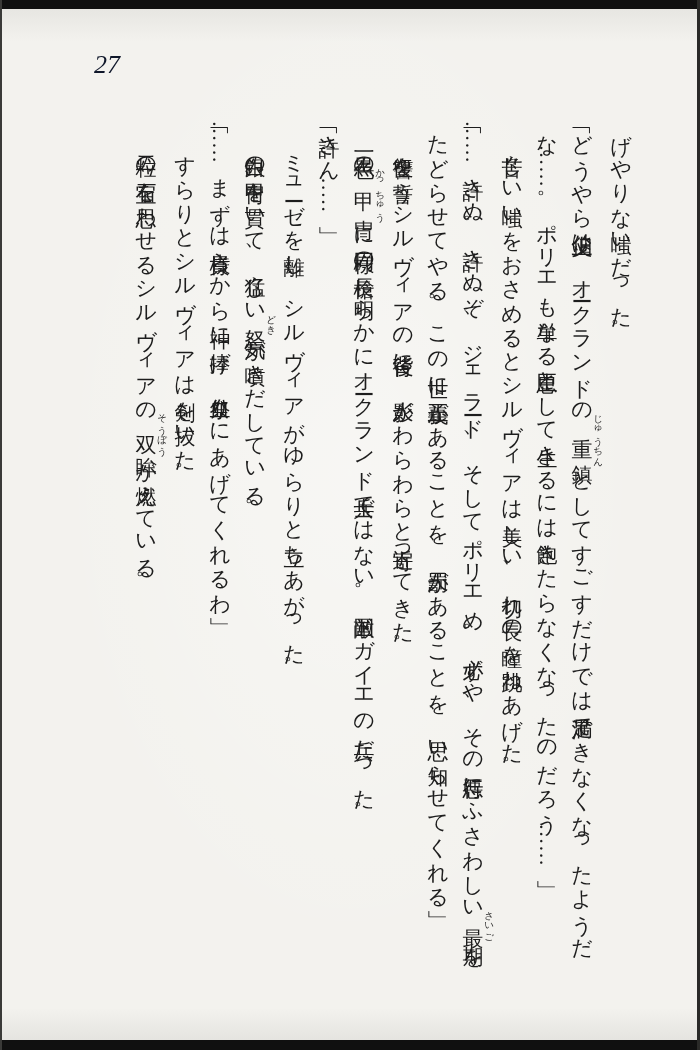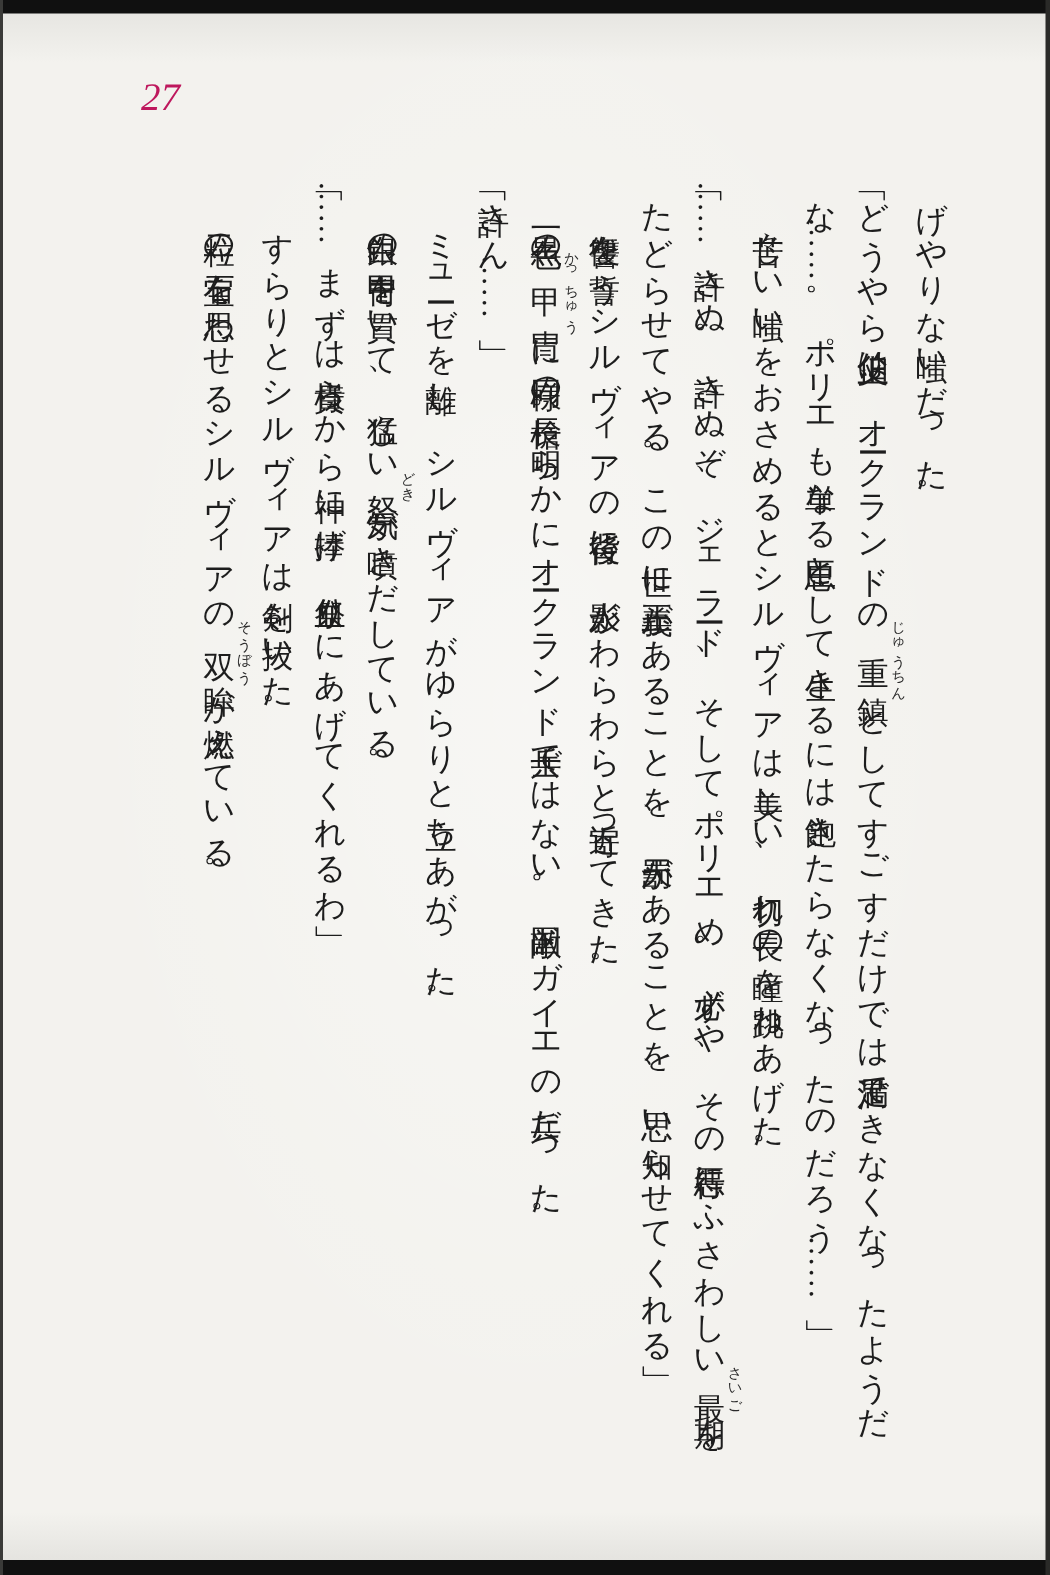--- a/index.html
+++ b/index.html
@@ -36,21 +36,21 @@
     z-index: 1;
   }
 
   .page-number {
     position: absolute;
     top: 50px;
     left: 94px;
     font-family: "Liberation Serif", serif;
     font-style: italic;
     font-size: 26px;
-    color: #be185d;
+    color: #0f172a;
     z-index: 2;
   }
 
   .text-block {
     position: absolute;
     top: 120px;
     right: 62px;
     width: 584px;
     height: 852px;
     writing-mode: vertical-rl;

